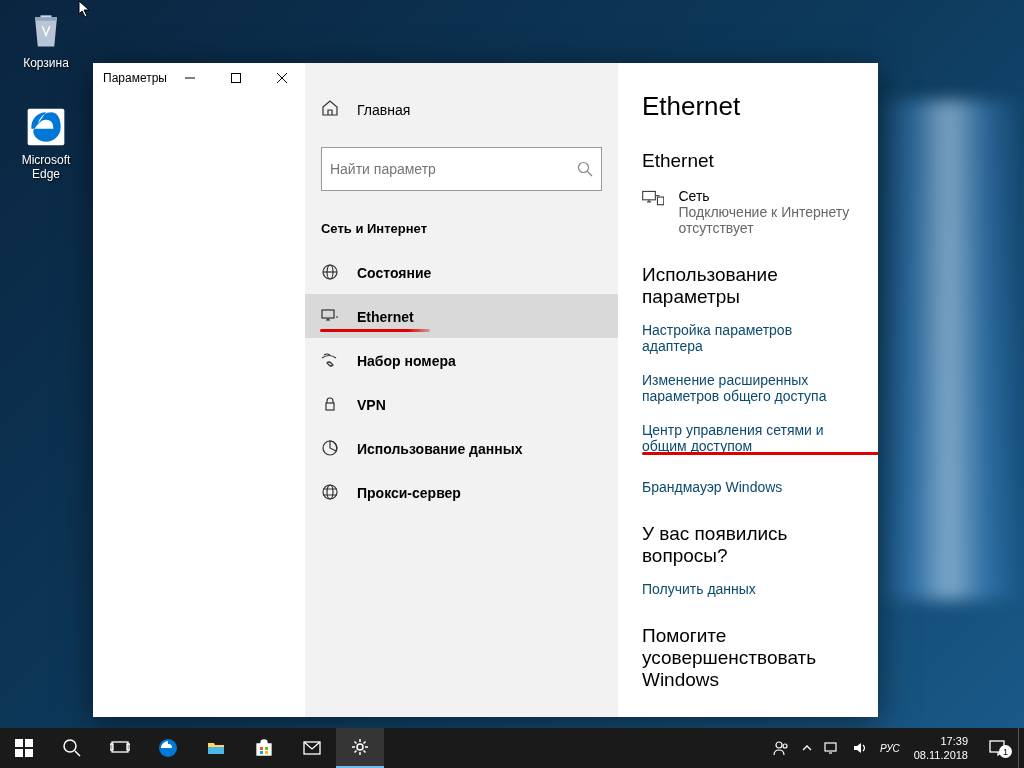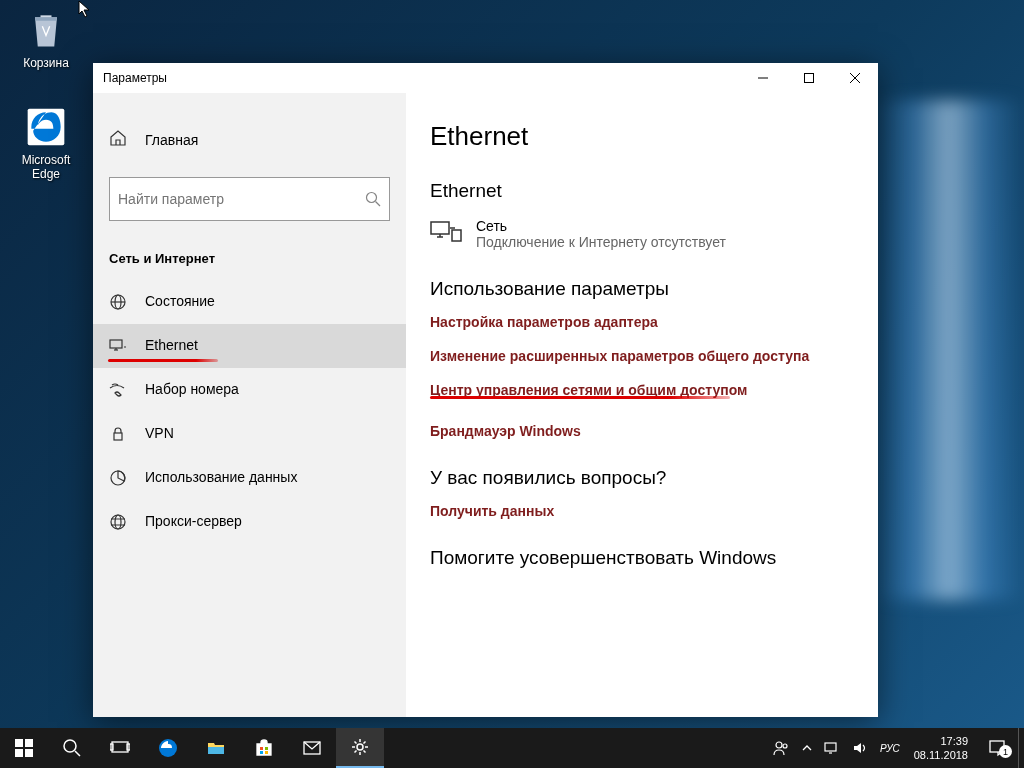--- a/index.html
+++ b/index.html
@@ -12,59 +12,59 @@
 .desktop-icon { position: absolute; width: 76px; text-align: center; cursor: pointer; }
 .desktop-icon .icon-img { width: 44px; height: 44px; margin: 0 auto 4px; }
 .desktop-icon .label { color: white; font-size: 12px; text-shadow: 1px 1px 2px rgba(0,0,0,0.8); }
 .recycle-bin { top: 8px; left: 8px; }
 .edge-icon { top: 105px; left: 8px; }
 
 
 .cursor { position: absolute; top: 0; left: 78px; color: white; font-size: 16px; z-index: 100; }
 
 
-.window { position: absolute; top: 63px; left: 93px; width: 785px; height: 654px; background: white; box-shadow: 0 5px 30px rgba(0,0,0,0.5); display: flex; flex-direction: column; }
+.window { position: absolute; top: 63px; left: 93px; width: 785px; height: 654px; background: white; box-shadow: 0 5px 30px rgba(0,0,0,0.5); display: flex; flex-direction: row; }
 .titlebar { height: 30px; display: flex; align-items: center; padding-left: 10px; background: white; }
 .titlebar-text { font-size: 12px; color: #000; }
 .titlebar-controls { margin-left: auto; display: flex; }
 .titlebar-btn { width: 46px; height: 30px; display: flex; align-items: center; justify-content: center; cursor: pointer; }
 .titlebar-btn svg { width: 10px; height: 10px; }
 
 .content { flex: 1; display: flex; overflow: hidden; }
 .sidebar { width: 313px; background: #f2f2f2; padding-top: 28px; overflow-y: auto; }
 .main { flex: 1; padding: 28px 24px; overflow-y: auto; }
 
 .home-link { display: flex; align-items: center; padding: 8px 16px; margin-bottom: 18px; cursor: pointer; }
 .home-link .icon { width: 18px; margin-right: 18px; }
 .home-link .text { font-size: 14px; }
 
 .search-box { margin: 0 16px 22px; height: 44px; border: 1px solid #999; background: white; display: flex; align-items: center; padding: 0 8px; }
 .search-box input { border: none; outline: none; flex: 1; font-size: 14px; background: transparent; }
 .search-box .search-icon { width: 16px; height: 16px; opacity: 0.6; }
 
 .section-header { font-size: 13px; font-weight: 700; padding: 8px 16px 14px; }
 
-.nav-item { display: flex; align-items: flex-start; padding: 13px 16px; cursor: pointer; position: relative; }
+.nav-item { display: flex; align-items: flex-end; padding: 13px 16px; cursor: pointer; position: relative; font-weight: bold; }
 .nav-item.active { background: #d9d9d9; }
 .nav-item .icon { width: 18px; margin-right: 18px; display: flex; justify-content: center; }
 .nav-item .text { font-size: 14px; }
 
 .underline-red { position: absolute; bottom: 6px; left: 15px; width: 110px; height: 3px; background: linear-gradient(to right, #d00, #d00 80%, rgba(221,0,0,0.3)); border-radius: 2px; }
 .underline-red.long { width: 300px; position: relative; left: 0; margin-top: 4px; }
 
 .page-title { font-size: 26px; font-weight: 300; margin-bottom: 28px; }
 .sub-heading { font-size: 19px; font-weight: 400; margin-bottom: 16px; }
 .section-title { font-size: 19px; font-weight: 400; margin-top: 28px; margin-bottom: 14px; }
 
 .network-entry { display: flex; align-items: flex-start; margin-bottom: 12px; }
 .network-entry .net-icon { width: 32px; height: 24px; margin-right: 14px; margin-top: 2px; }
 .network-entry .net-name { font-size: 14px; }
 .network-entry .net-status { font-size: 14px; color: #666; }
 
-.link { color: #7f1d1d; font-size: 14px; margin-bottom: 18px; cursor: pointer; display: block; font-weight: bold; }
+.link { color: #0c4a6e; font-size: 14px; margin-bottom: 18px; cursor: pointer; display: block; }
 
 
 .taskbar { position: absolute; bottom: 0; left: 0; right: 0; height: 40px; background: #1a1a1a; display: flex; align-items: stretch; }
 .task-btn { width: 48px; display: flex; align-items: center; justify-content: center; cursor: pointer; color: white; }
 .task-btn.active { border-bottom: 2px solid #76b9ed; background: rgba(255,255,255,0.12); }
 .task-btn svg, .task-btn .ticon { width: 20px; height: 20px; }
 
 .tray { margin-left: auto; display: flex; align-items: center; color: white; font-size: 11px; }
 .tray-icon { padding: 0 6px; cursor: pointer; display: flex; align-items: center; height: 100%; }
 .tray-clock { padding: 0 8px; text-align: right; line-height: 1.3; cursor: pointer; }

